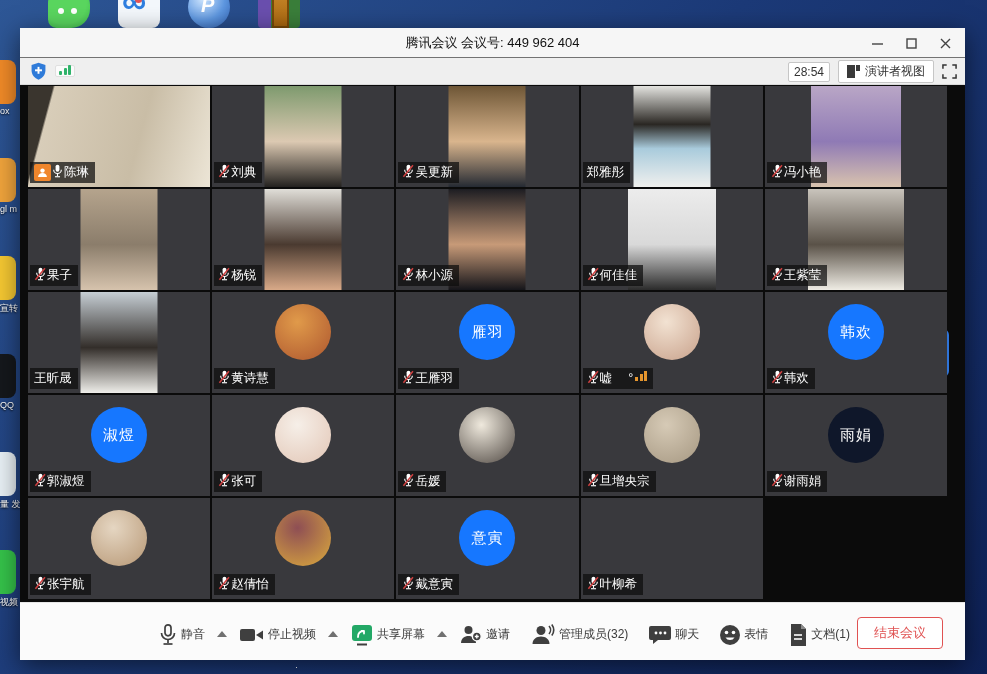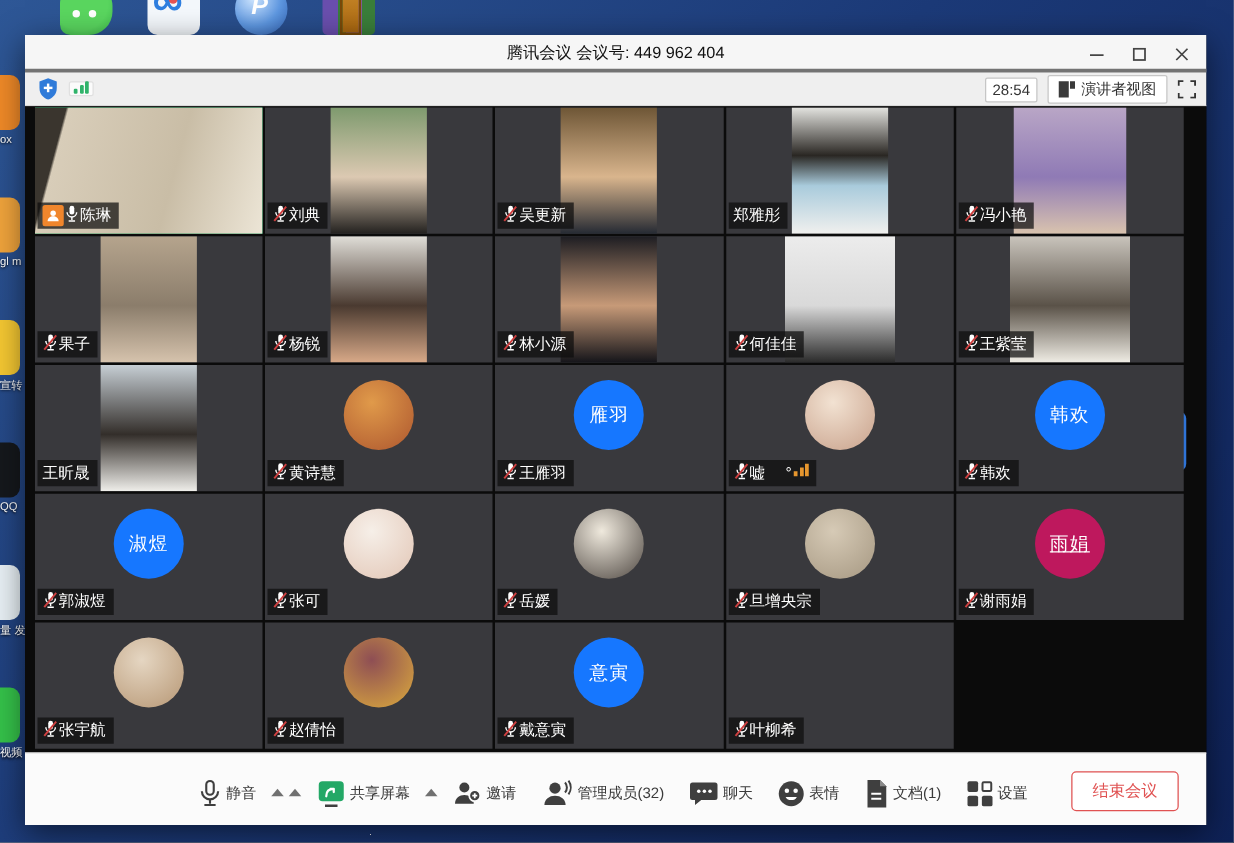--- a/index.html
+++ b/index.html
@@ -35,21 +35,21 @@
   .left-dock { position:absolute; left:0; top:60px; width:20px; }
   .ldi { position:relative; margin-bottom:42px; height:56px; }
   .ldi .blob { width:30px; height:44px; margin-left:-14px; border-radius:8px; }
   .ldi .frag { color:#fff; font-size:9px; text-shadow:0 1px 2px #000; display:block; margin-top:2px; white-space:nowrap; }
 
   
   .win { position:absolute; left:20px; top:28px; width:945px; height:632px;
     background:#000; box-shadow:0 6px 24px rgba(0,0,0,.55); }
 
   .titlebar { height:30px; background:#f6f6f6; display:flex; align-items:center;
-    position:relative; border-bottom:3px solid #737373; }
+    position:relative; border-bottom:1px solid #737373; }
   .title { position:absolute; left:0; right:0; text-align:center; font-size:13px; color:#111; }
   .win-controls { position:absolute; right:6px; top:0; height:30px; display:flex; align-items:center; gap:6px; }
   .wc { width:28px; height:24px; display:flex; align-items:center; justify-content:center; color:#444; font-size:13px; cursor:default; }
   .wc svg { display:block; }
 
   .meettoolbar { height:27px; background:#efefef; display:flex; align-items:center;
     padding:0 10px; border-bottom:1px solid #d9d9d9; position:relative; }
   .shield { width:17px; height:18px; margin-right:8px; }
   .sigbox { display:flex; align-items:flex-end; gap:1.5px; height:12px; padding:1px 3px; background:#fbfbfb; border:1px solid #e0e0e0; border-radius:2px; }
   .sigbox i { display:block; width:3px; background:#2fb36a; border-radius:1px; }
@@ -460,21 +460,21 @@
     <path d="M4 9 a6 6 0 0 0 12 0" fill="none" stroke="#fff" stroke-width="1.8"></path>
     <line x1="10" y1="15" x2="10" y2="19" stroke="#fff" stroke-width="1.8"></line>
     <line x1="6" y1="20" x2="14" y2="20" stroke="#fff" stroke-width="1.8"></line>
     <line x1="2" y1="20" x2="17" y2="2" stroke="#cf4040" stroke-width="2.4"></line>
   </svg>
           </span>
           <span>旦增央宗</span>
         </div>
       </div>
       <div class="tile">
-        <div class="avatar-circle" style="background: #be185d; text-decoration: underline;">雨娟</div>
+        <div class="avatar-circle" style="background: #0f172a;">雨娟</div>
         <div class="name-label">
           <span>
   <svg width="13" height="14" viewBox="0 0 20 22">
     <rect x="7" y="1" width="6" height="11" rx="3" fill="#fff"></rect>
     <path d="M4 9 a6 6 0 0 0 12 0" fill="none" stroke="#fff" stroke-width="1.8"></path>
     <line x1="10" y1="15" x2="10" y2="19" stroke="#fff" stroke-width="1.8"></line>
     <line x1="6" y1="20" x2="14" y2="20" stroke="#fff" stroke-width="1.8"></line>
     <line x1="2" y1="20" x2="17" y2="2" stroke="#cf4040" stroke-width="2.4"></line>
   </svg>
           </span>
@@ -549,20 +549,29 @@
             <svg width="20" height="24" viewBox="0 0 20 22">
               <rect x="7" y="0.8" width="6" height="11" rx="3" fill="none" stroke="#3f3f3f" stroke-width="1.7"></rect>
               <path d="M3.5 9 a6.5 6.5 0 0 0 13 0" fill="none" stroke="#3f3f3f" stroke-width="1.7"></path>
               <line x1="10" y1="15.5" x2="10" y2="19" stroke="#3f3f3f" stroke-width="1.7"></line>
               <line x1="5.5" y1="20" x2="14.5" y2="20" stroke="#3f3f3f" stroke-width="1.7"></line>
             </svg>
           </span>
                  <span class="tlabel">静音</span>
         </div>
         <div class="uparrow"></div>
+        <div class="tbitem">
+          <span class="ticon">
+            <svg width="26" height="18" viewBox="0 0 26 18">
+              <rect x="1" y="3" width="15" height="12" rx="2" fill="#3f3f3f"></rect>
+              <path d="M17 9 L24 4.5 V13.5 Z" fill="#3f3f3f"></path>
+            </svg>
+          </span>
+                 <span class="tlabel">停止视频</span>
+        </div>
         <div class="uparrow"></div>
         <div class="tbitem">
           <span class="ticon">
             <svg width="24" height="24" viewBox="0 0 24 24">
               <rect x="2" y="2" width="20" height="16" rx="3" fill="#23a866"></rect>
               <path d="M8 14 C8 10 10 8 14 8 M14 8 L11.4 8 M14 8 L14 10.6" fill="none" stroke="#fff" stroke-width="1.8" stroke-linecap="round"></path>
               <line x1="7" y1="21.5" x2="17" y2="21.5" stroke="#3f3f3f" stroke-width="2"></line>
             </svg>
           </span>
                  <span class="tlabel">共享屏幕</span>

